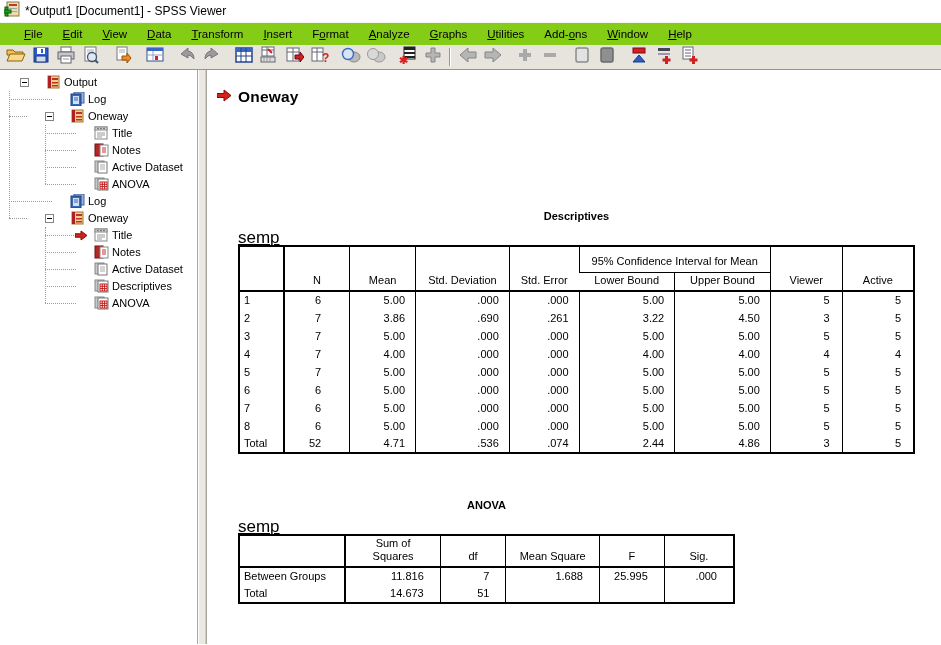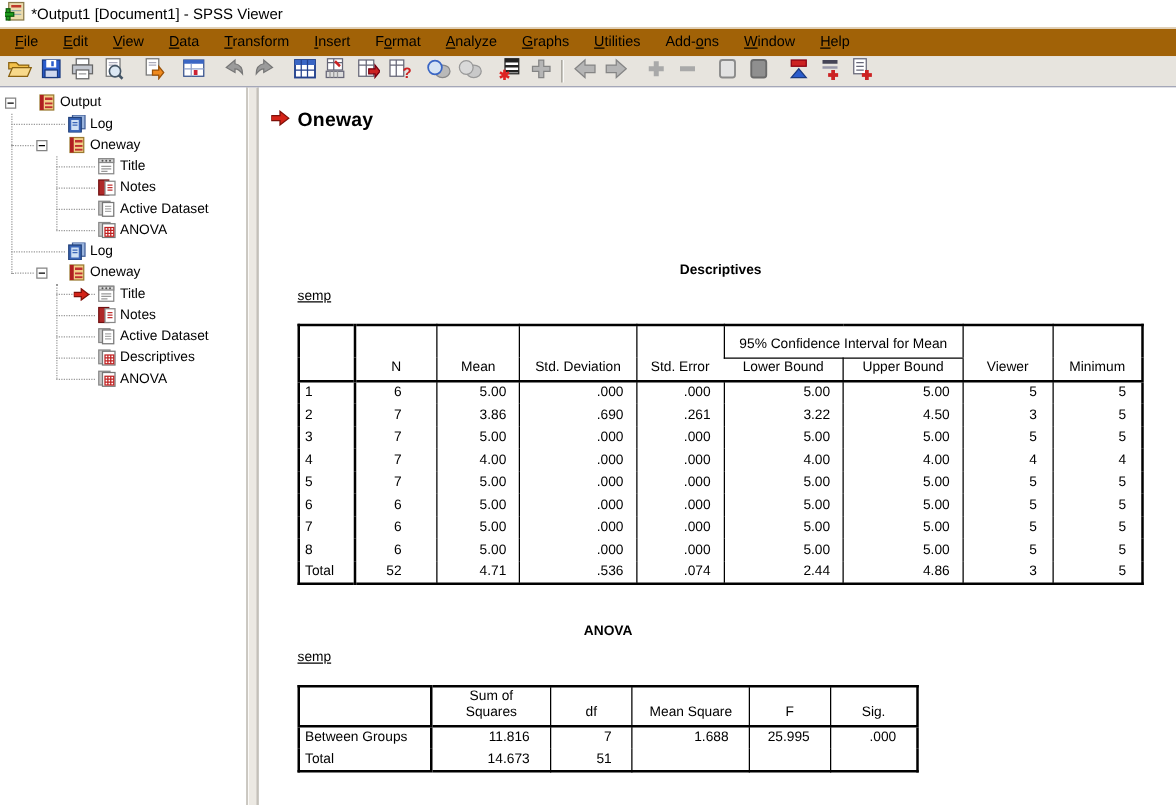--- a/index.html
+++ b/index.html
@@ -5,51 +5,51 @@
   * { box-sizing: border-box; }
   html,body { margin:0; padding:0; }
   body {
     width:941px; height:645px; overflow:hidden;
     font-family:"Liberation Sans", sans-serif;
     background:#ffffff; color:#000;
   }
   
   .titlebar { height:22px; background:#ffffff; display:flex; align-items:center; gap:5px; padding-left:4px; }
   .titlebar .title-text { font-size:12px; color:#000; }
-  .menubar { height:23px; background:#a16207; display:flex; align-items:center; padding-left:2px; border-top:1px solid #f4f2ee; }
+  .menubar { height:23px; background:#84cc16; display:flex; align-items:center; padding-left:14px; border-top:1px solid #f4f2ee; }
   .menu-item { font-size:11.5px; padding:4px 10px; cursor:default; }
   .menu-item u { text-decoration:underline; }
   .toolbar { height:25px; background:#e7e4de; display:flex; align-items:center; padding-left:3px; border-bottom:1px solid #8f92ac; }
   .tb-btn { width:25px; height:23px; display:flex; align-items:center; justify-content:center; }
   .tb-gap { width:7px; height:1px; }
   .tb-sep { width:2px; height:18px; border-left:1px solid #9a978f; border-right:1px solid #ffffff; margin:0 4px; }
   
   .main { display:flex; height:574px; }
   .outline-pane { width:197px; position:relative; background:#fff; overflow:hidden; font-size:11px; }
   .splitter { width:10px; background:#ece9e3; border-left:1px solid #a9a69e; border-right:1px solid #a9a69e;
               box-shadow: inset 1px 0 0 #ffffff, inset -1px 0 0 #cfccc6; cursor:col-resize; }
   .content-pane { flex:1; position:relative; background:#fff; overflow:hidden; }
   
-  .tree-row { position:absolute; left:0; height:17px; width:100%; }
+  .tree-row { position:absolute; left:16px; height:17px; width:100%; }
   .tree-row .t-label { position:absolute; top:2px; font-size:11px; white-space:nowrap; }
   .expander { position:absolute; top:4px; width:9px; height:9px; background:#fff; border:1px solid #848484;
               font-size:9px; line-height:7px; text-align:center; color:#000; }
   .expander i { position:absolute; left:1px; right:1px; top:3px; border-top:1px solid #000; }
   .t-icon { position:absolute; top:1px; }
   .sel-arrow { position:absolute; top:3px; }
   .tree-line-h { position:absolute; border-top:1px dotted #9a9a9a; height:0; }
   .tree-line-v { position:absolute; border-left:1px dotted #9a9a9a; width:0; }
   
   .section-head { position:absolute; top:18px; left:10px; display:flex; align-items:flex-start; gap:6px; }
   .section-head .head-text { font-size:15.5px; font-weight:bold; letter-spacing:.2px; }
   .dataset-line { position:absolute; top:92px; left:12px; font-family:"Liberation Mono", monospace; font-size:12.5px; white-space:pre; }
   .dataset-line .obscured { filter: blur(1.6px); color:#555; letter-spacing:-0.5px; }
   .tbl-block { position:absolute; }
   .tbl-title { font-size:11px; font-weight:bold; text-align:center; height:13px; line-height:13px; margin-bottom:8px; }
-  .layer-label { font-size:11px; text-decoration:underline; height:13px; line-height:13px; margin-bottom:15px; }
+  .layer-label { font-size:17px; text-decoration:underline; height:13px; line-height:13px; margin-bottom:1px; }
   table.spss { border-collapse:collapse; table-layout:fixed; border:2px solid #000; font-size:11px; }
   table.spss th { font-weight:normal; vertical-align:bottom; text-align:center; padding:1px 3px 3px 3px; line-height:1.2; }
   table.spss thead { border-bottom:2px solid #000; }
   table.spss th, table.spss td { border-left:1px solid #000; }
   table.spss th:first-child, table.spss td:first-child { border-left:none; }
   table.spss .rowlabel { border-right:2px solid #000; text-align:left; padding-left:4px; }
   table.spss td { height:18px; vertical-align:bottom; padding:0 0 3px 0; }
   table.spss td.num { text-align:right; padding-right:10px; }
   table.spss td.n-col { padding-right:28px; }
   table.spss td.mm-col { padding-right:12px; }
@@ -492,21 +492,21 @@
           </colgroup>
           <thead>
             <tr>
               <th rowspan="2" class="rowlabel h26"></th>
               <th rowspan="2">N</th>
               <th rowspan="2">Mean</th>
               <th rowspan="2">Std. Deviation</th>
               <th rowspan="2">Std. Error</th>
               <th colspan="2" class="ci-span h26">95% Confidence Interval for Mean</th>
               <th rowspan="2">Viewer</th>
-              <th rowspan="2">Minimum</th>
+              <th rowspan="2">Active</th>
             </tr>
             <tr>
               <th>Lower Bound</th>
               <th>Upper Bound</th>
             </tr>
           </thead>
           <tbody>
             <tr>
               <td class="rowlabel">1</td>
               <td class="num n-col">6</td>

